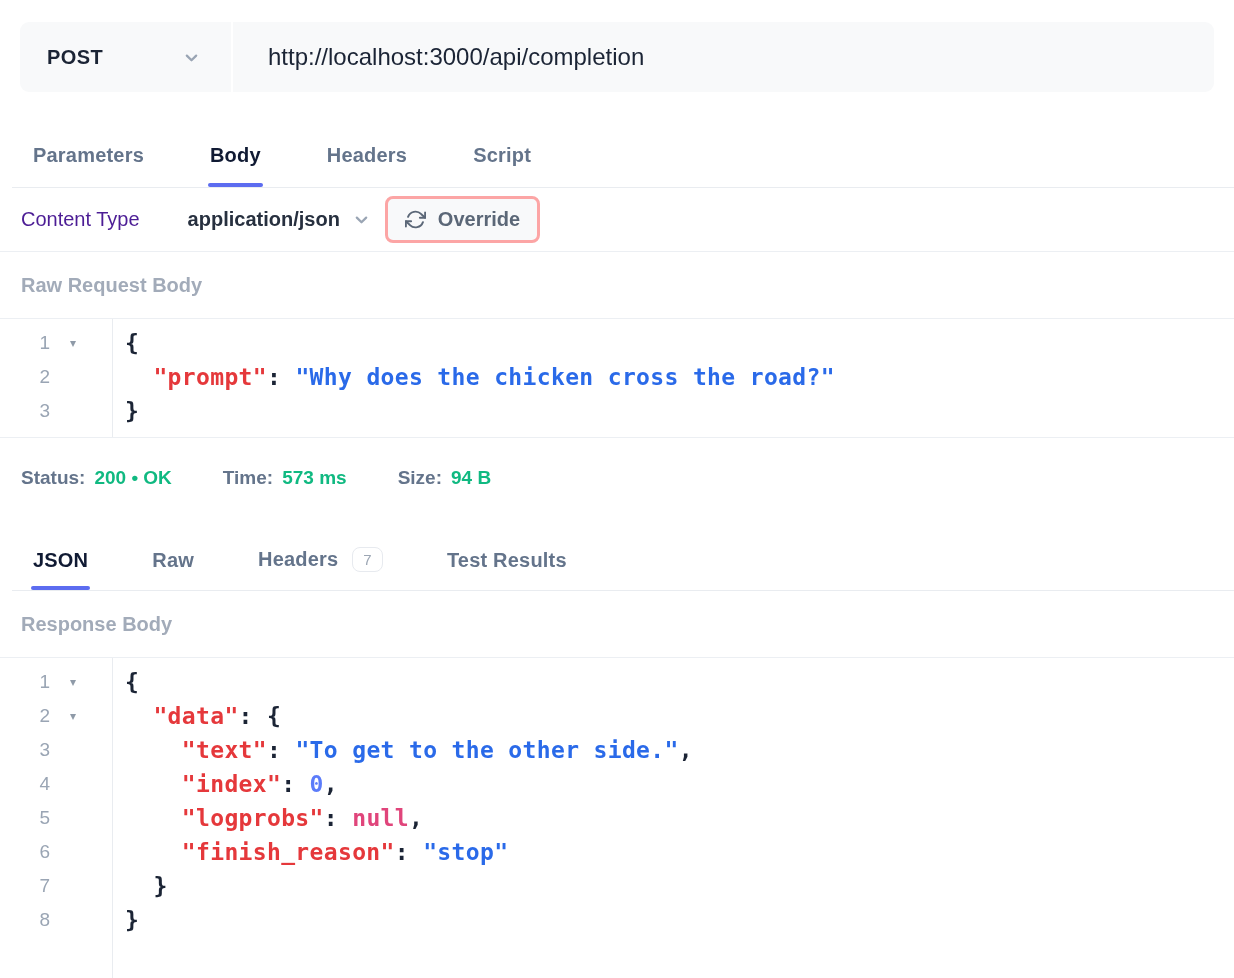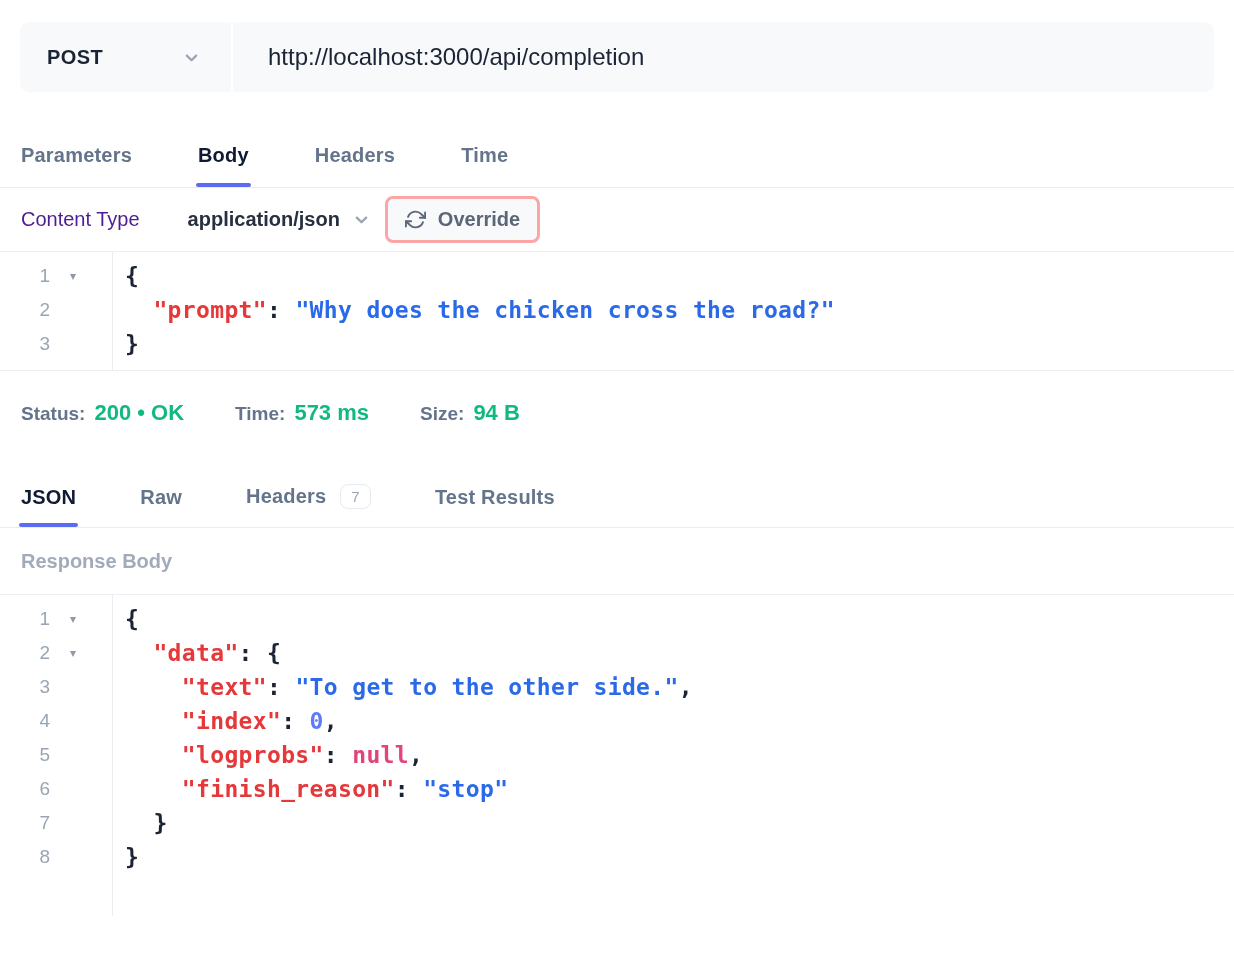--- a/index.html
+++ b/index.html
@@ -19,21 +19,21 @@
                    padding:0 32px 0 27px; font-family:inherit; }
   .method-label { font-size:20px; font-weight:700; letter-spacing:.4px; color:#1b2435; }
   .chev { width:15px; height:15px; stroke:#9aa5b4; fill:none; stroke-width:2.4;
           stroke-linecap:round; stroke-linejoin:round; }
   .url-input { flex:1; background:#f8f9fa; border:none; outline:none;
                padding:0 20px 0 35px; font-family:inherit;
                font-size:24px; font-weight:400; color:#1b2435; }
 
   
   .tabs { display:flex; align-items:flex-end; padding:0 21px; gap:66px;
-          border-bottom:1px solid #e9ecf0; }
+          border-bottom:1px solid #e9ecf0;margin-left:12px; }
   .tabs.req { height:96px; }
   .tabs.resp { height:102px; gap:64px; }
   .tab { position:relative; font-size:20px; font-weight:600; color:#64748b;
          letter-spacing:.2px; cursor:pointer; padding-bottom:20px;
          display:flex; align-items:center; }
   .tabs.resp .tab { padding-bottom:18px; }
   .tab.active { color:#101a33; font-weight:700; }
   .tab.active::after { content:""; position:absolute; left:-2px; right:-2px; bottom:0;
                        height:4px; background:#5c6cf0; border-radius:2px; }
   .badge { margin-left:14px; border:1px solid #e7eaef; border-radius:8px;
@@ -74,21 +74,21 @@
   .tk-key   { color:#e5383b; }
   .tk-str   { color:#2a6ae9; }
   .tk-num   { color:#5c7cfa; }
   .tk-null  { color:#e0457b; }
   .tk-punct { color:#1b2435; }
 
   
   .status-row { display:flex; align-items:baseline; gap:51px; padding:29px 21px 0 21px; }
   .status-item { display:flex; align-items:baseline; }
   .status-label { font-size:19px; font-weight:600; color:#64748b; }
-  .status-value { font-size:22px; font-weight:700; color:#10b981; margin-left:9px; }
+  .status-value { font-size:19px; font-weight:700; color:#10b981; margin-left:9px; }
 </style>
 </head>
 <body>
 
 <div>
 
   <div class="url-bar">
     <button class="method-select">
       <span class="method-label">POST</span>
       <svg class="chev" viewBox="0 0 16 16">
@@ -102,21 +102,21 @@
       <div class="tab">
         <span>Parameters</span>
       </div>
       <div class="tab active">
         <span>Body</span>
       </div>
       <div class="tab">
         <span>Headers</span>
       </div>
       <div class="tab">
-        <span>Time</span>
+        <span>Script</span>
       </div>
     </nav>
 
   <div class="ct-row">
     <span class="ct-label">Content Type</span>
     <button class="ct-select">
       <span class="ct-value">application/json</span>
       <svg class="chev" viewBox="0 0 16 16">
         <polyline points="3,6 8,11 13,6"></polyline>
       </svg>
@@ -124,20 +124,21 @@
     <button class="override-btn">
       <svg class="refresh-icon" viewBox="0 0 24 24">
         <polyline points="23 4 23 10 17 10"></polyline>
         <polyline points="1 20 1 14 7 14"></polyline>
         <path d="M3.51 9a9 9 0 0 1 14.85-3.36L23 10M1 14l4.64 4.36A9 9 0 0 0 20.49 15"></path>
       </svg>
       <span>Override</span>
     </button>
   </div>
 
+  <div class="section-head">Raw Request Body</div>
   <div class="editor" id="request-editor">
       <div class="code-line">
         <div class="gutter">
           <span class="lnum">1</span>
           <span class="fold">▾</span>
         </div>
         <div class="code"><span class="tk-punct">{</span></div>
       </div>
       <div class="code-line">
         <div class="gutter">

